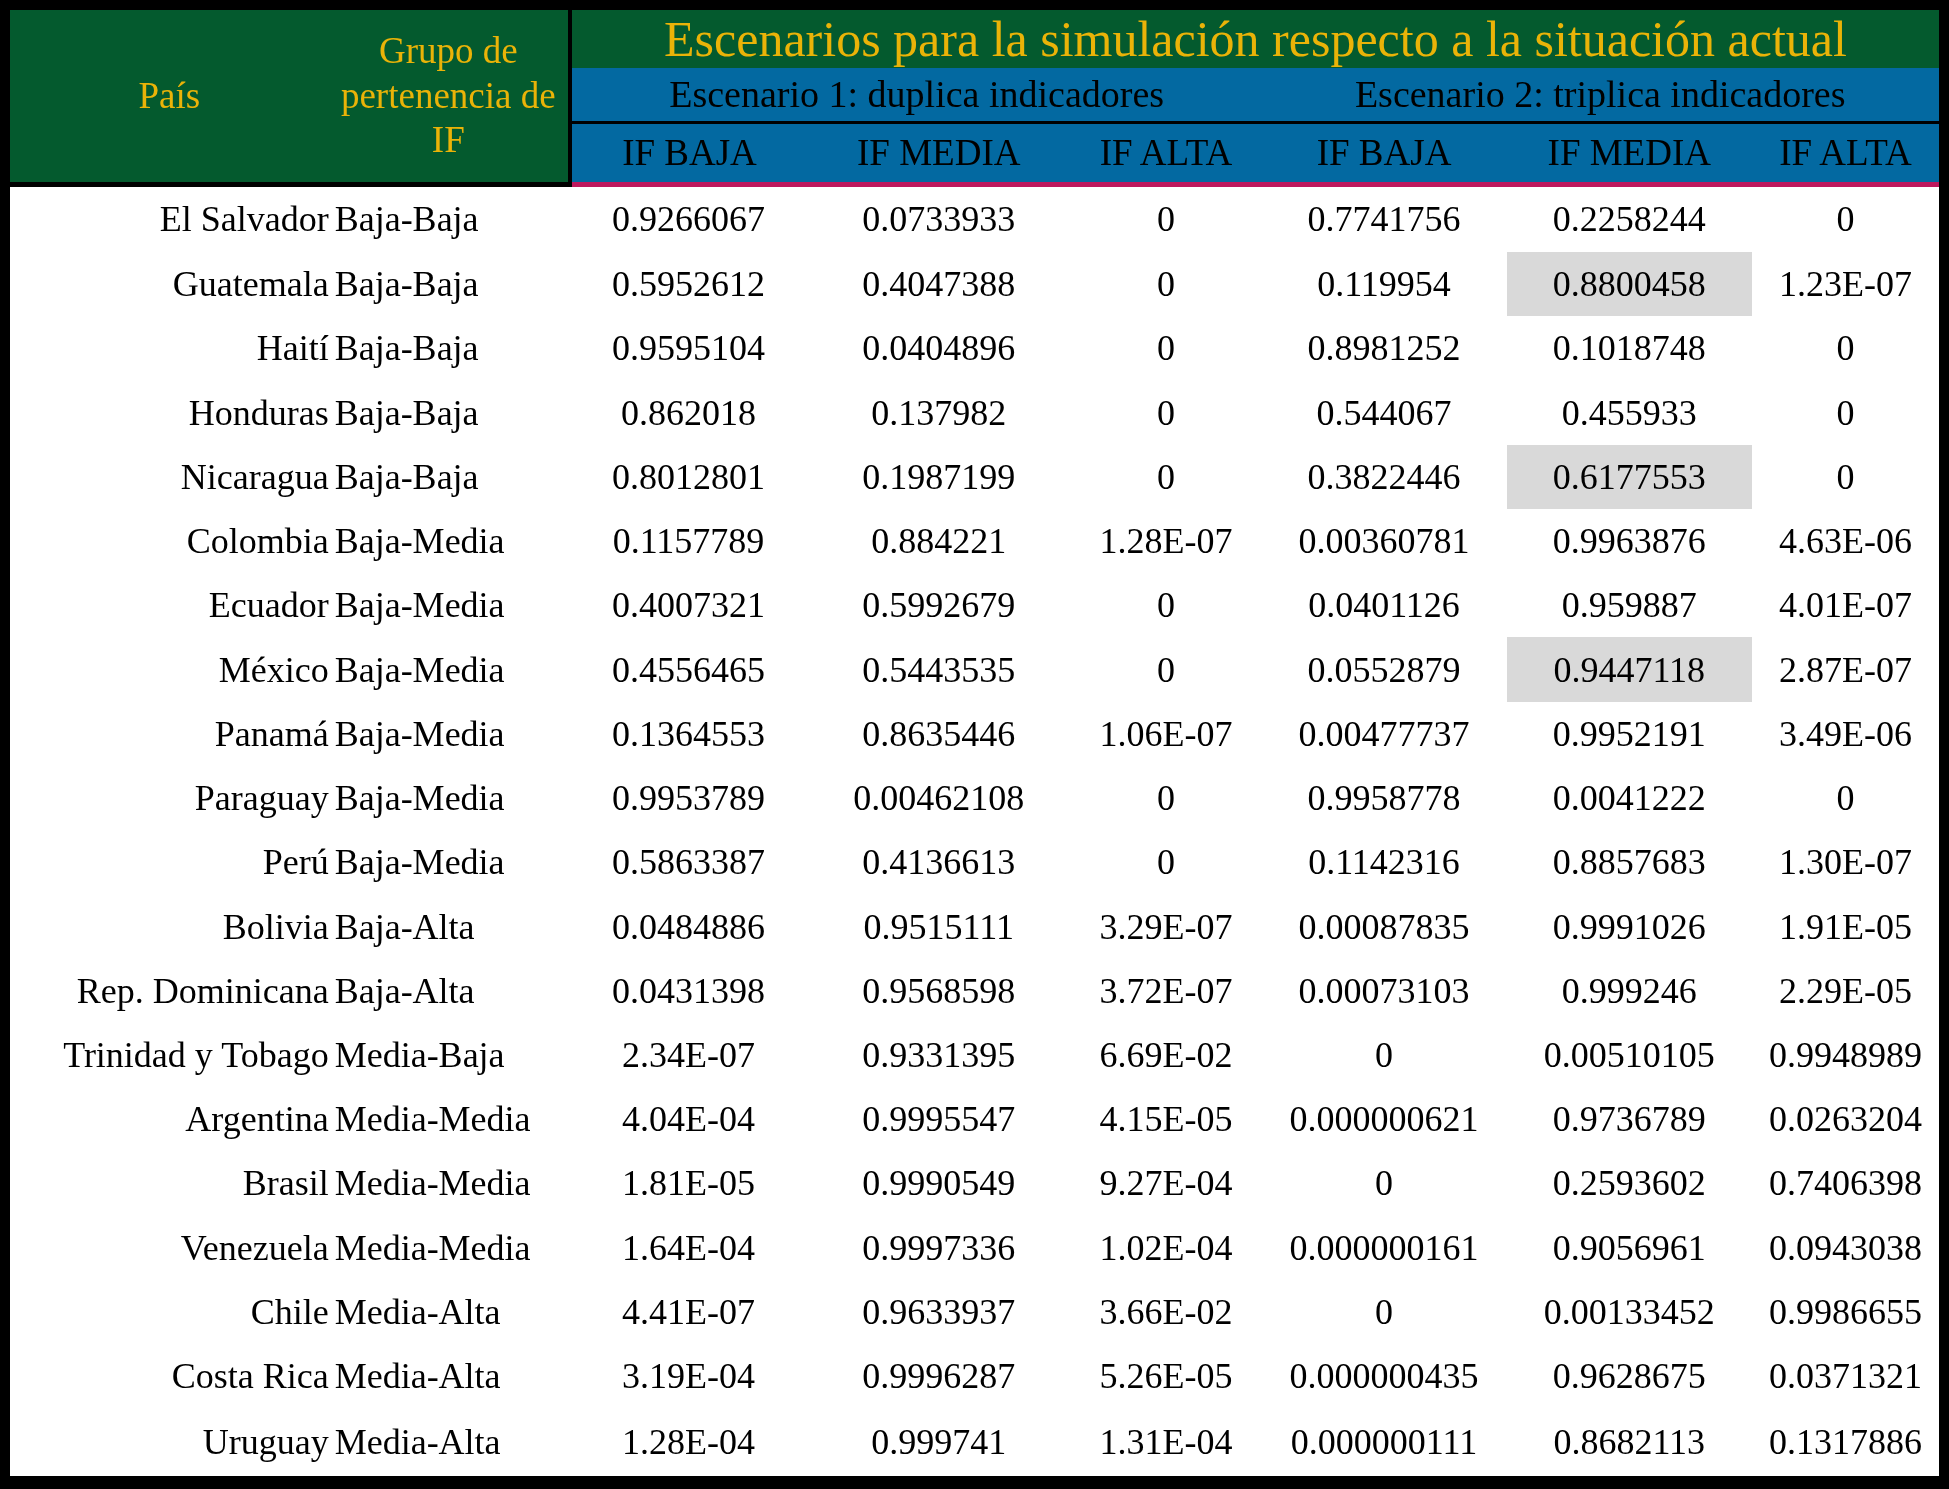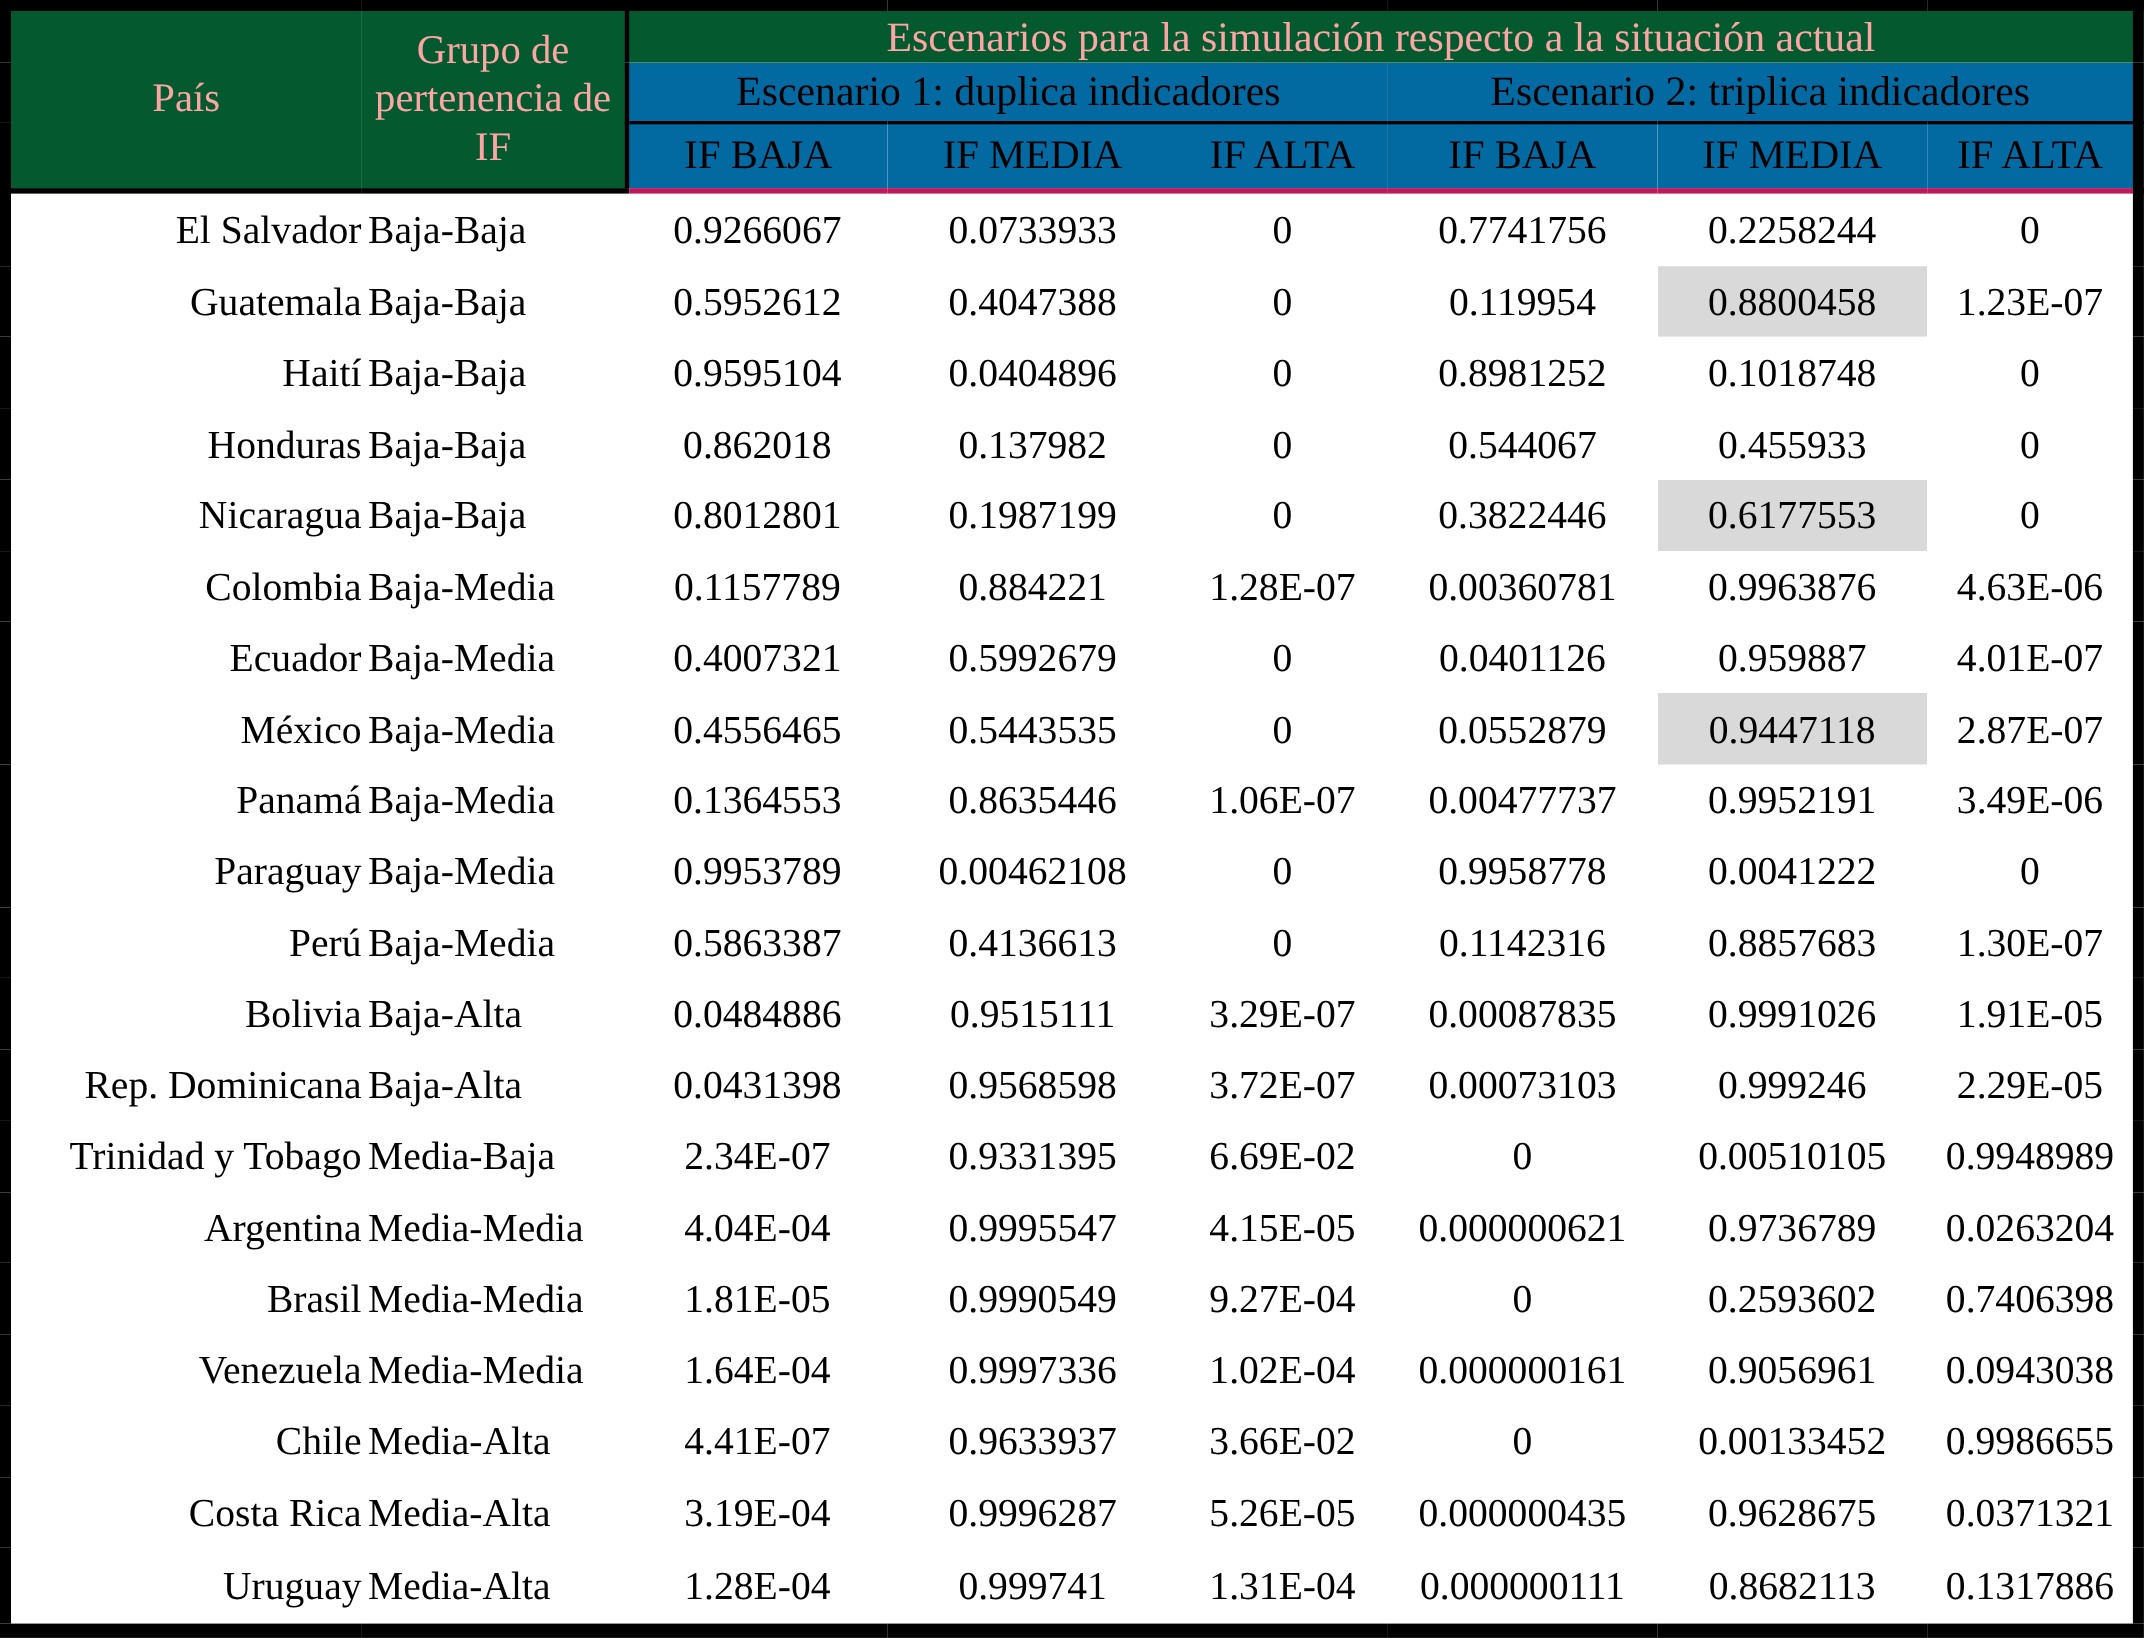--- a/index.html
+++ b/index.html
@@ -10,28 +10,28 @@
     border-collapse: collapse;
     table-layout: fixed;
     background: #ffffff;
     font-family: "Liberation Serif", "DejaVu Serif", serif;
     color: #000000;
     border: 10px solid #000000;
     border-bottom-width: 13px;
   }
   th, td { vertical-align: middle; padding: 0; overflow: hidden; white-space: nowrap; }
   thead th { font-weight: normal; }
-  .dark  { background: #045a2e; color: #fca5a5; }
+  .dark  { background: #045a2e; color: #eab308; }
   .light { background: #0369a1; color: #000000; }
   .row-title    { height: 52px; }
   .row-esc      { height: 54px; }
   .row-if       { height: 62px; }
   .th-pais, .th-grupo { font-size: 37px; text-align: center; line-height: 1.2; white-space: normal; }
   .th-grupo { border-right: 4px solid #000000; }
-  .th-title { font-size: 38px; text-align: center; }
+  .th-title { font-size: 50px; text-align: center; }
   .th-esc   { font-size: 38px; text-align: center; border-bottom: 3px solid #000000; }
   .th-if    { font-size: 37px; text-align: center; border-bottom: 5px solid #be185d; }
   .th-pais, .th-grupo { border-bottom: 5px solid #000000; }
   td { font-size: 36px; text-align: center; }
   td.pais  { text-align: right; padding-left: 14px; font-family: Liberation Serif, serif; }
   td.grupo { text-align: left; padding-left: 6px; }
   td.hl    { background: #d9d9d9; }
 </style>
 </head>
 <body>

